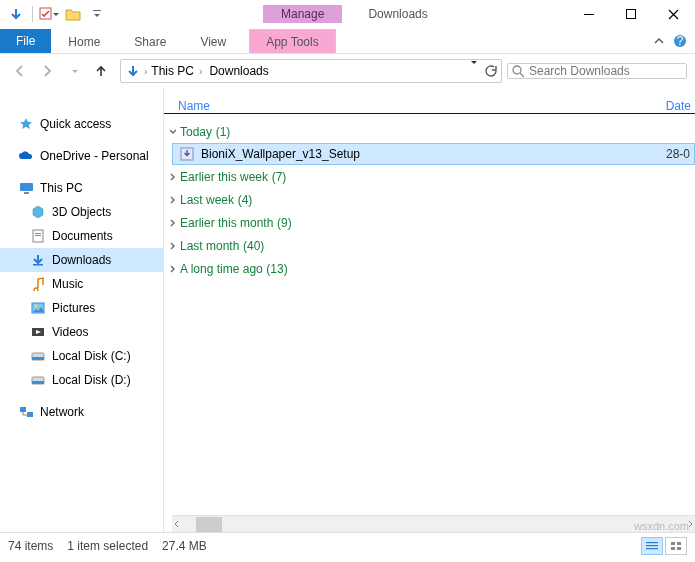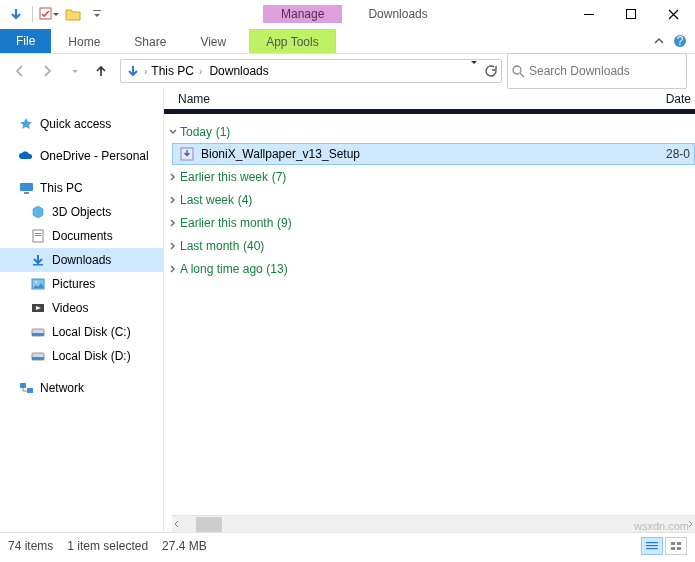--- a/index.html
+++ b/index.html
@@ -10,39 +10,39 @@
 .qat-divider{width:1px;height:16px;background:#ccc;margin:0 2px}
 .caret-d{width:0;height:0;border-left:3px solid transparent;border-right:3px solid transparent;border-top:3px solid #555;margin-left:1px}
 .contextual{margin-left:156px;text-align:center}
 .ctx-tab{padding:2px 18px;background:#dda0dd;color:#5a2a5a;font-weight:400;display:inline-block}
 .title-text{margin-left:26px;color:#555}
 .win-controls{margin-left:auto;display:flex;gap:6px}
 .win-btn{width:36px;height:20px;display:flex;align-items:center;justify-content:center;color:#333}
 .ribbon-tabs{height:26px;display:flex;align-items:center;border-bottom:1px solid #e1e1e1}
 .tab{padding:5px 16px 4px;color:#555;cursor:default;border:1px solid transparent;border-bottom:none}
 .file-tab{background:#1979ca;color:#fff;padding:5px 16px}
-.ctx-label{background:#bef264;border:1px solid #ccc;border-bottom:none}
+.ctx-label{background:#f9a8d4;border:1px solid #ccc;border-bottom:none}
 .ribbon-right{margin-left:auto;display:flex;align-items:center;gap:8px;padding-right:8px}
 .nav-row{height:34px;display:flex;align-items:center;padding:4px 8px;gap:3px}
 .nav-btn{width:24px;height:24px;display:flex;align-items:center;justify-content:center}
 .nav-btn.disabled{opacity:.45}
 .addr{flex:1;display:flex;align-items:center;height:24px;border:1px solid #ccc;border-radius:2px;padding:0 2px;margin-left:4px}
 .addr-icon{width:20px;height:20px;display:flex;align-items:center;justify-content:center}
 .crumb{display:flex;align-items:center;padding:0 3px;gap:4px;height:22px}
 .crumb-sep{color:#888;font-size:10px;margin:0 1px}
-.search{width:180px;height:36px;border:1px solid #ccc;border-radius:2px;display:flex;align-items:center;padding:0 4px;color:#777;margin-left:2px}
+.search{width:180px;height:16px;border:1px solid #ccc;border-radius:2px;display:flex;align-items:center;padding:0 4px;color:#777;margin-left:2px}
 .content{display:flex;height:444px}
 .tree{width:164px;border-right:1px solid #e5e5e5;padding-top:24px;overflow:hidden}
 .tree-group{padding-bottom:8px}
 .tree-item{display:flex;align-items:center;height:24px;padding-left:18px;gap:6px;white-space:nowrap}
 .tree-item.selected{background:#cde8ff}
 .tree-item.lvl2{padding-left:30px}
 .tree-icn{width:16px;height:16px;display:inline-flex;align-items:center;justify-content:center;flex:0 0 16px}
 .main{flex:1;display:flex;flex-direction:column;overflow:hidden;position:relative}
-.cols{height:26px;display:flex;align-items:center;border-bottom:5px solid #0f172a;color:#0f172a;font-size:12px}
+.cols{height:26px;display:flex;align-items:flex-end;border-bottom:1px solid #0f172a;color:#3b82f6;font-size:12px}
 .col-name{padding-left:14px}
 .col-date{margin-left:auto;padding-right:4px}
 .groups{flex:1;padding-top:6px}
 .group-head{display:flex;align-items:center;padding:4px 2px;color:#15803d;font-size:13px}
 .chev{width:14px;display:flex;align-items:center;justify-content:center;color:#808080}
 .file-row{display:flex;align-items:center;height:22px;margin-left:8px;background:#cde8ff;border:1px solid #8ec7f5}
 .file-icn{width:16px;height:16px;margin:0 6px}
 .file-date{margin-left:auto;padding-right:4px;color:#333}
 .hscroll{height:17px;background:#f0f0f0;display:flex;align-items:center;border-top:1px solid #e1e1e1;margin-left:8px}
 .hscroll .thumb{background:#cdcdcd;height:15px;width:26px;margin-left:14px}
@@ -234,20 +234,28 @@
           <span class="tree-icn">
             <svg width="14" height="14">
               <path d="M7 2 v7 M3 6 l4 4 l4 -4" stroke="#2a7bd0" stroke-width="2" fill="none"></path>
               <rect x="2" y="11" width="10" height="1.5" fill="#2a7bd0"></rect>
             </svg>
           </span>
           <span>Downloads</span>
         </div>
       <div class="tree-item lvl2">
           <span class="tree-icn">
+            <svg width="12" height="14">
+              <path d="M4 11 a2 2 0 1 0 .1 0 M6 11 V2 l5 -1 v7" stroke="#d87a00" fill="none" stroke-width="1.4"></path>
+            </svg>
+          </span>
+          <span>Music</span>
+        </div>
+      <div class="tree-item lvl2">
+          <span class="tree-icn">
             <svg width="14" height="12">
               <rect x="1" y="1" width="12" height="10" fill="#7fc7eb" stroke="#3a8fdb"></rect>
               <circle cx="5" cy="4" r="1.3" fill="#ffd868"></circle>
               <path d="M2 10 l3 -3 l2 2 l3 -4 l3 5 z" fill="#3a8fdb"></path>
             </svg>
           </span>
           <span>Pictures</span>
         </div>
       <div class="tree-item lvl2">
           <span class="tree-icn">

